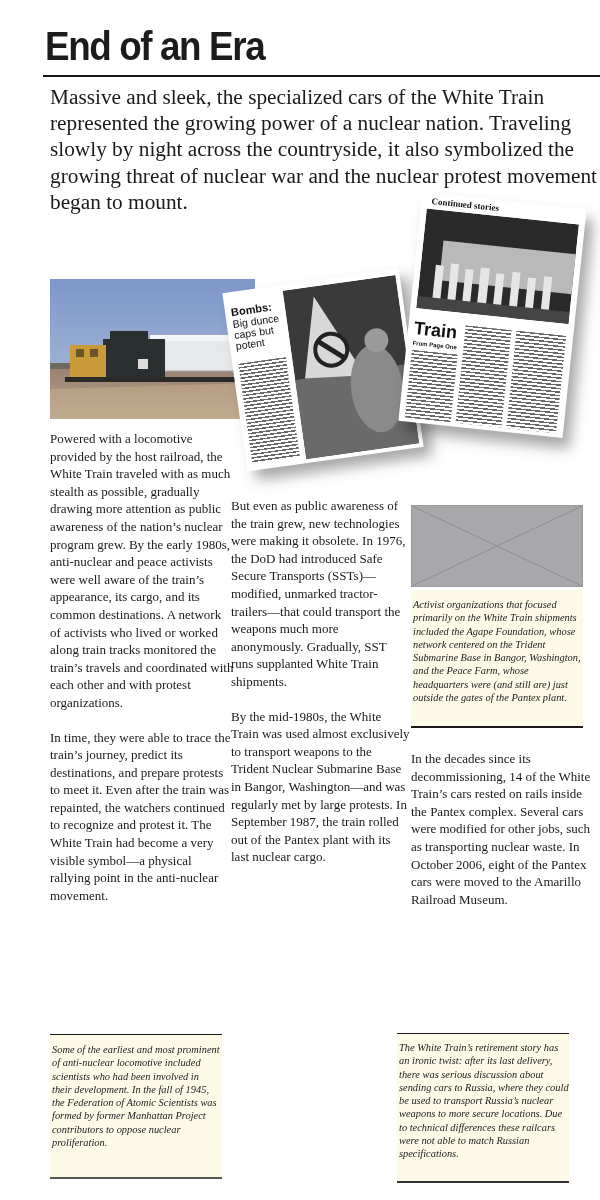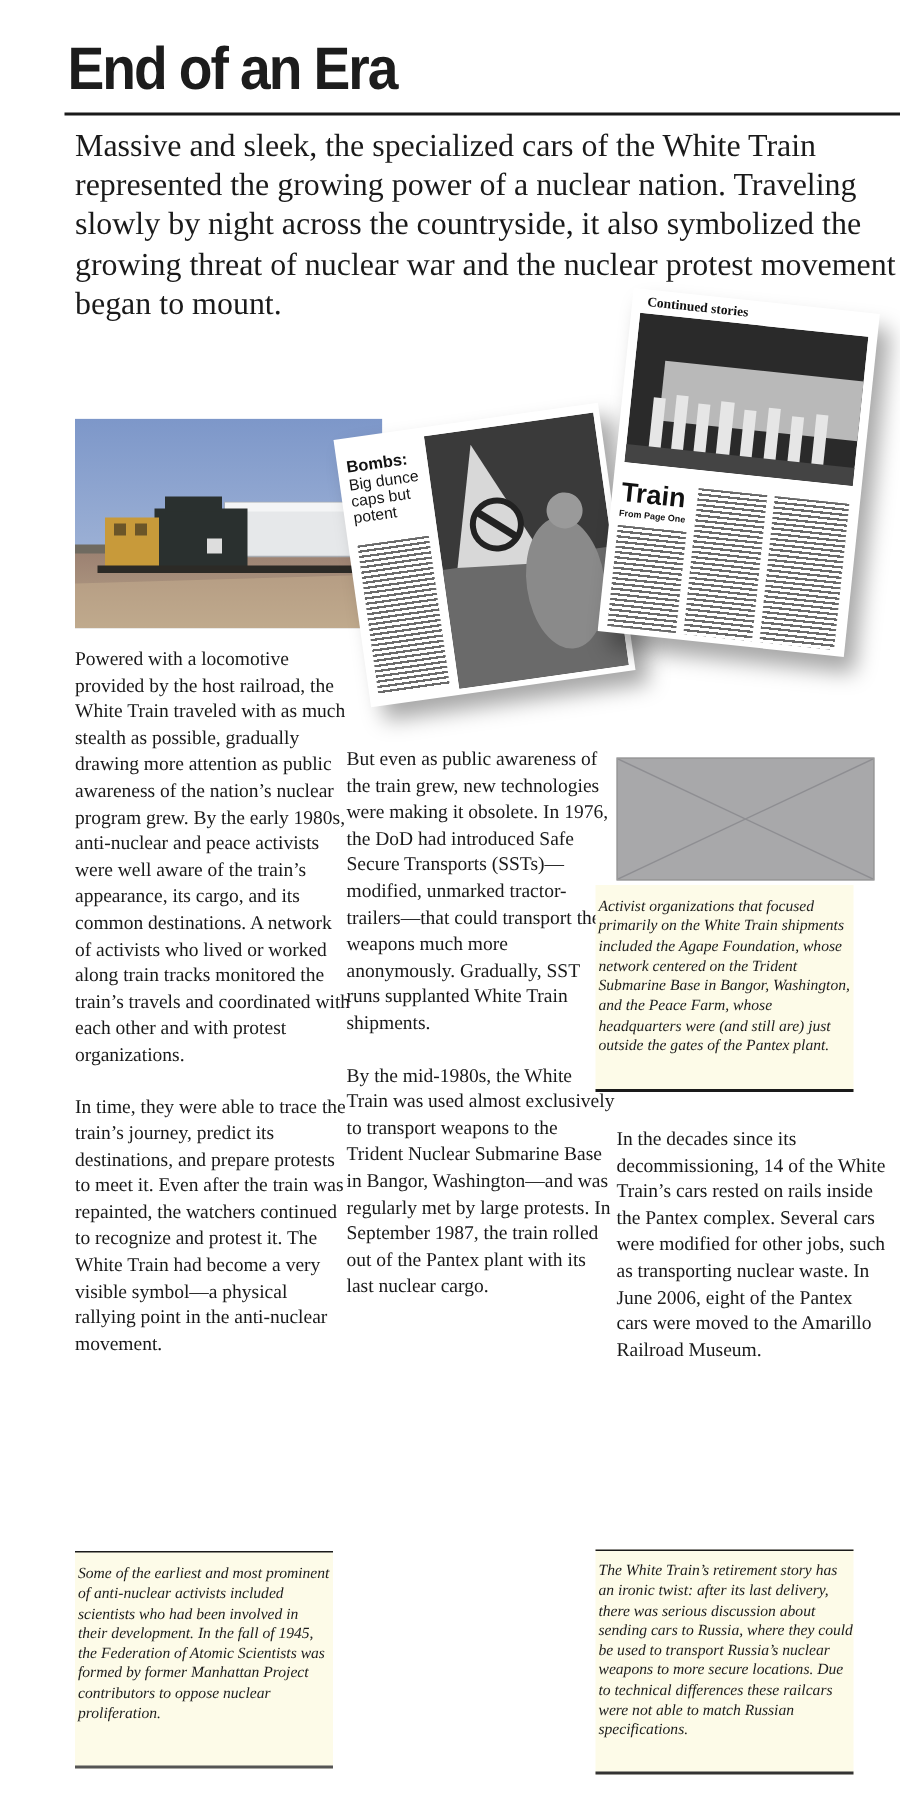--- a/index.html
+++ b/index.html
@@ -30,21 +30,21 @@
   .col1 { left: 50px; top: 430px; width: 185px; }
   .col2 { left: 231px; top: 497px; width: 180px; font-family: Liberation Serif, serif; }
   .col3 { left: 411px; top: 750px; width: 180px; }
 
   
   .sidebar { position: absolute; background: #fdfbe8; font-style: italic; font-size: 10.4px; line-height: 13.3px; color: #1a1a1a; }
   .sidebar p { margin: 0; }
   .sb-left { left: 50px; top: 1034px; width: 172px; height: 145px; border-top: 1.5px solid #1a1a1a; border-bottom: 2px solid #555; padding: 8px 0 0 0; box-sizing: border-box; }
   .sb-left p { padding: 0 2px 0 2px; }
   .sb-right { left: 397px; top: 1033px; width: 172px; height: 150px; border-top: 1.5px solid #1a1a1a; border-bottom: 2px solid #333; padding: 7px 0 0 2px; box-sizing: border-box; font-style: italic; }
-  .sb-mid { left: 397px; top: 590px; width: 172px; height: 138px; border-bottom: 2px solid #1a1a1a; padding: 8px 0 0 2px; box-sizing: border-box; }
+  .sb-mid { left: 411px; top: 590px; width: 172px; height: 138px; border-bottom: 2px solid #1a1a1a; padding: 8px 0 0 2px; box-sizing: border-box; }
 
   .placeholder { position: absolute; left: 411px; top: 505px; width: 172px; height: 82px; background: #a8a8aa; border: 1px solid #999; box-sizing: border-box; }
 </style>
 </head>
 <body>
 
 <h1 class="title">End of an Era</h1>
 <div class="title-rule"></div>
 
 <p class="intro">Massive and sleek, the specialized cars of the White Train represented the growing power of a nuclear nation. Traveling slowly by night across the countryside, it also symbolized the growing threat of nuclear war and the nuclear protest movement began to mount.</p>
@@ -133,21 +133,21 @@
   <svg width="170" height="80" style="display:block">
     <line x1="0" y1="0" x2="170" y2="80" stroke="#8e8e92" stroke-width="1"></line>
     <line x1="170" y1="0" x2="0" y2="80" stroke="#8e8e92" stroke-width="1"></line>
   </svg>
 </div>
 <div class="sidebar sb-mid">
   <p>Activist organizations that focused primarily on the White Train shipments included the Agape Foundation, whose network centered on the Trident Submarine Base in Bangor, Washington, and the Peace Farm, whose headquarters were (and still are) just outside the gates of the Pantex plant.</p>
 </div>
 
 <div class="col col3">
-  <p>In the decades since its decommissioning, 14 of the White Train’s cars rested on rails inside the Pantex complex. Several cars were modified for other jobs, such as transporting nuclear waste. In June 2006, eight of the Pantex cars were moved to the Amarillo Railroad Museum.</p>
+  <p>In the decades since its decommissioning, 14 of the White Train’s cars rested on rails inside the Pantex complex. Several cars were modified for other jobs, such as transporting nuclear waste. In October 2006, eight of the Pantex cars were moved to the Amarillo Railroad Museum.</p>
 </div>
 
 <div class="sidebar sb-left">
-  <p>Some of the earliest and most prominent of anti-nuclear activists included scientists who had been involved in their development. In the fall of 1945, the Federation of Atomic Scientists was formed by former Manhattan Project contributors to oppose nuclear proliferation.</p>
+  <p>Some of the earliest and most prominent of anti-nuclear locomotive included scientists who had been involved in their development. In the fall of 1945, the Federation of Atomic Scientists was formed by former Manhattan Project contributors to oppose nuclear proliferation.</p>
 </div>
 <div class="sidebar sb-right">
   <p>The White Train’s retirement story has an ironic twist: after its last delivery, there was serious discussion about sending cars to Russia, where they could be used to transport Russia’s nuclear weapons to more secure locations. Due to technical differences these railcars were not able to match Russian specifications.</p>
 </div>
 
 </body></html>

